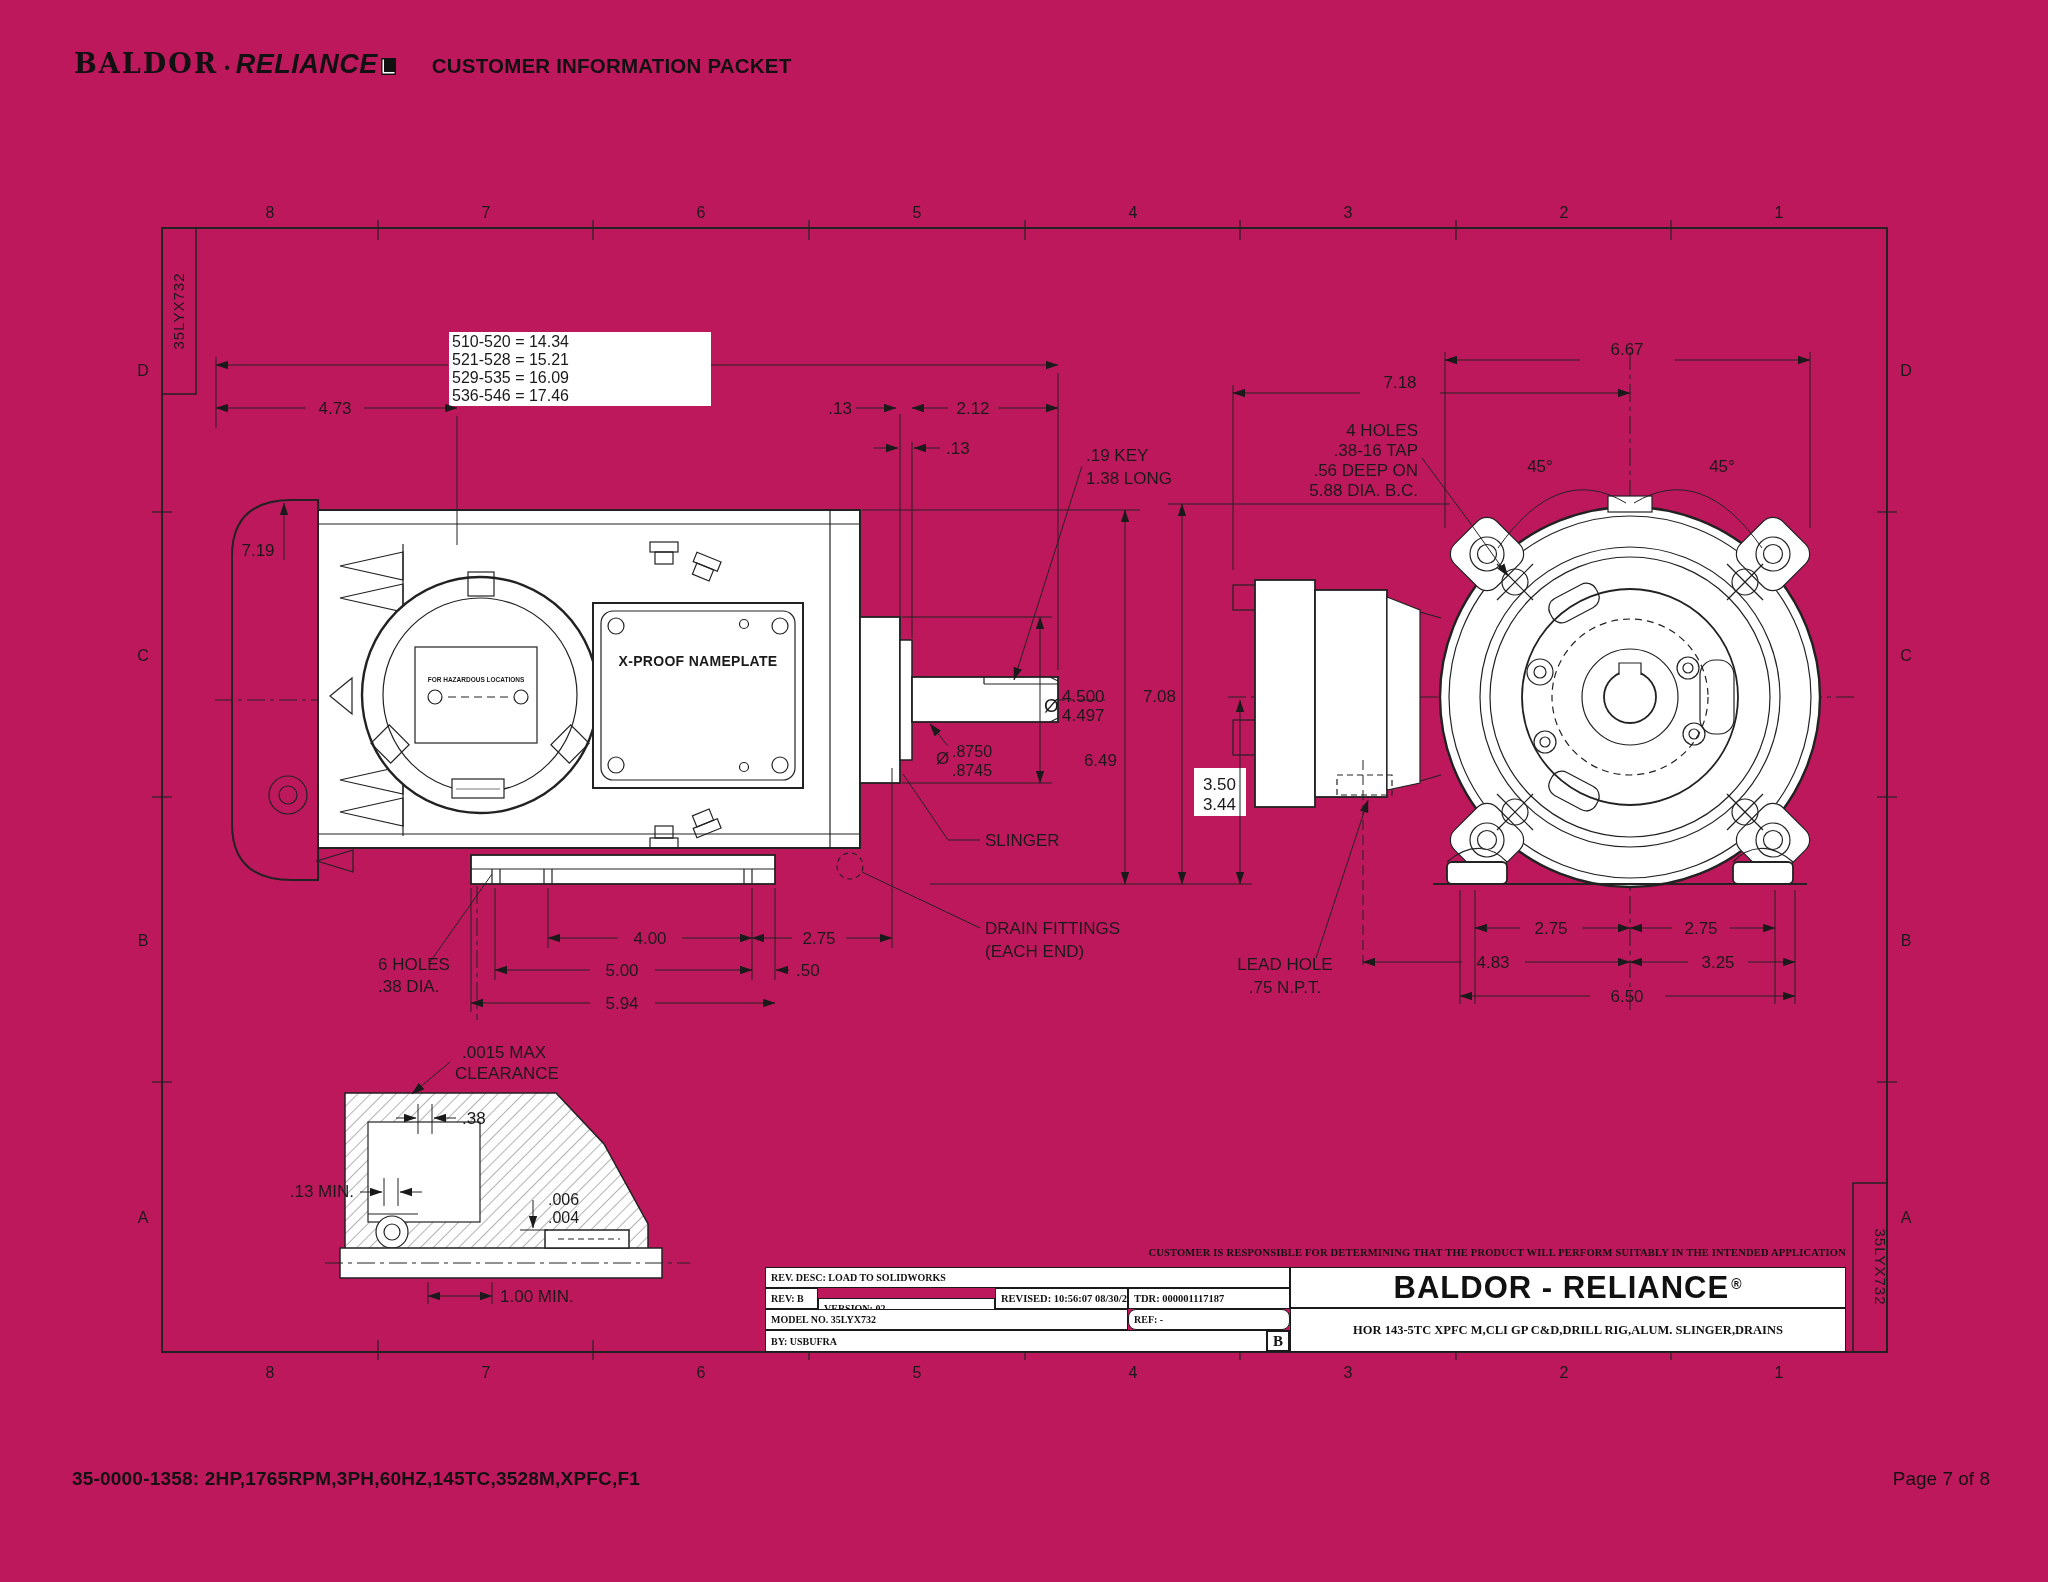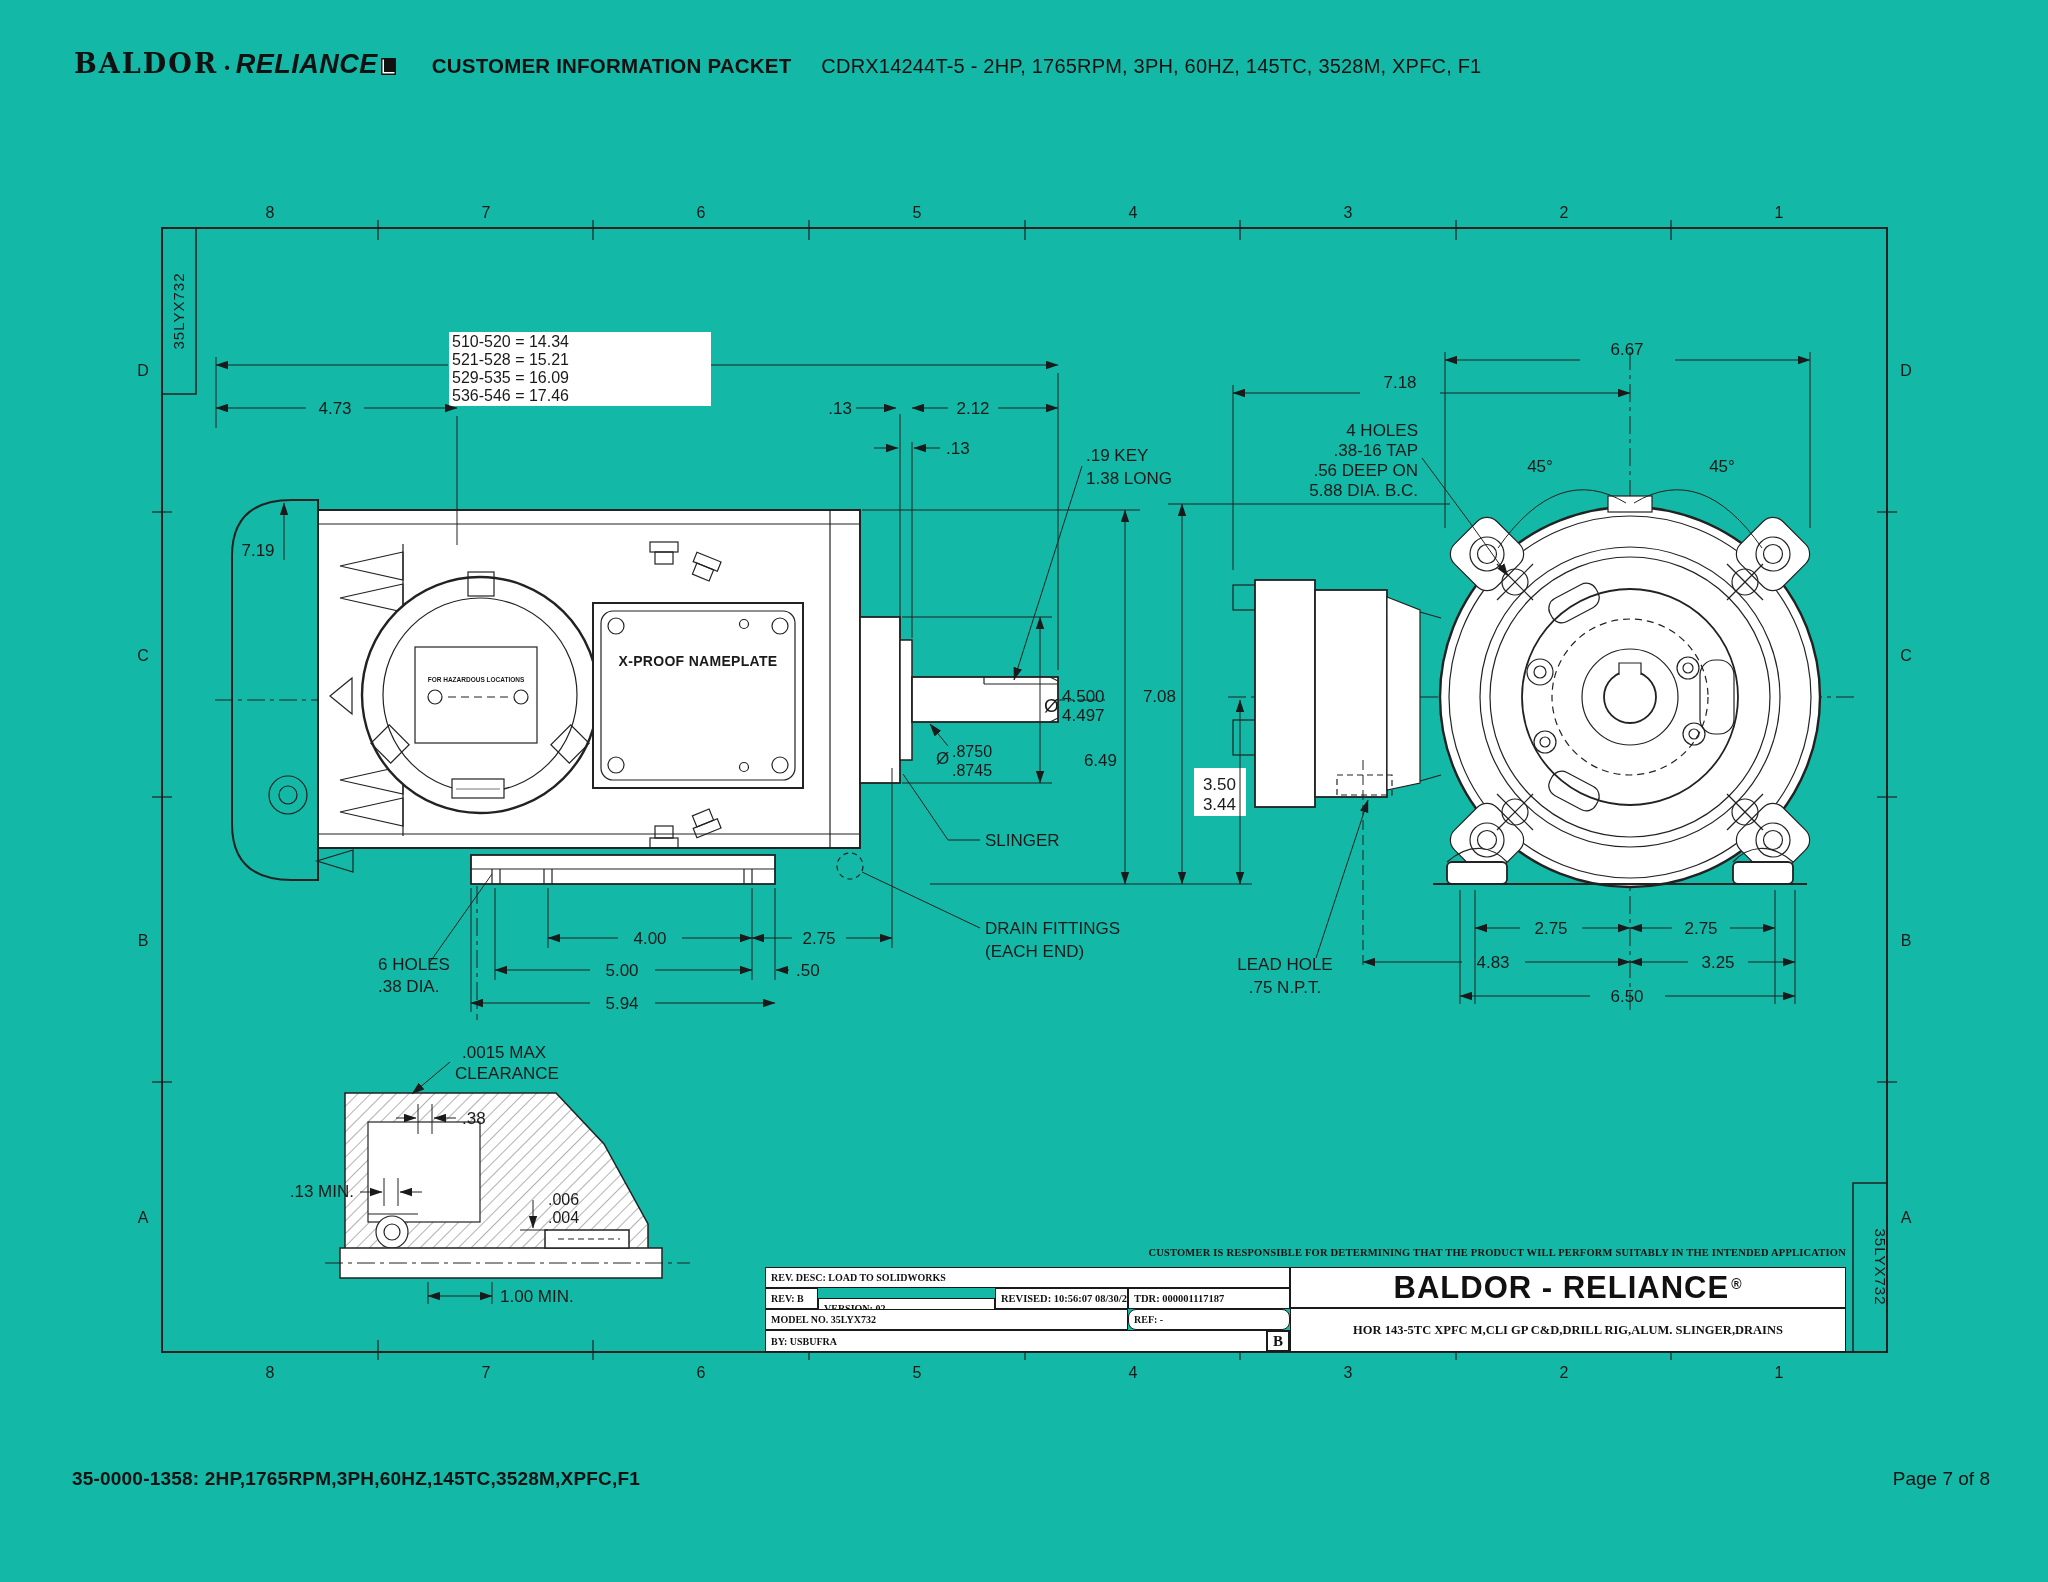--- a/index.html
+++ b/index.html
@@ -1,16 +1,16 @@
 <!DOCTYPE html>
 <html><head>
 <meta charset="utf-8">
 <style>
   html,body{margin:0;padding:0;background:#fff;}
-  .page{position:relative;width:2048px;height:1582px;background:#14b8a6;
+  .page{position:relative;width:2048px;height:1582px;background:#be185d;
         font-family:"Liberation Sans",sans-serif;color:#111;overflow:hidden;}
   
   .hdr{position:absolute;left:74px;top:48px;height:36px;display:flex;align-items:baseline;}
   .logo-baldor{font-family:"DejaVu Serif",serif;font-weight:bold;font-size:27px;letter-spacing:2px;}
   .logo-dot{font-size:16px;margin:0 6px;}
   .logo-reliance{font-style:italic;font-weight:bold;font-size:27px;letter-spacing:.5px;}
   .logo-mark{display:inline-block;width:15px;height:17px;background:#111;margin-left:3px;
              position:relative;top:2px;box-shadow:inset 0 0 0 1.5px #111, inset 3px -3px 0 0 #fff;}
   .hdr-packet{font-weight:bold;font-size:20.5px;margin-left:36px;letter-spacing:.2px;}
   .hdr-model{font-size:20px;margin-left:30px;letter-spacing:.2px;}
@@ -45,21 +45,20 @@
 </head>
 <body>
 
 <div class="page">
 
   <div class="hdr">
     <span>
       <span class="logo-baldor">BALDOR</span><span class="logo-dot">•</span><span class="logo-reliance">RELIANCE</span><span class="logo-mark"></span>
     </span>
     <span class="hdr-packet">CUSTOMER INFORMATION PACKET</span>
-    <span class="hdr-model">CDRX14244T-5 - 2HP, 1765RPM, 3PH, 60HZ, 145TC, 3528M, XPFC, F1</span>
   </div>
 
   <svg class="drawing" width="2048" height="1582" viewBox="0 0 2048 1582">
     <defs>
       <marker id="arw" viewBox="0 0 12 8" refX="11.5" refY="4" markerWidth="13" markerHeight="9" orient="auto-start-reverse" markerUnits="userSpaceOnUse">
         <path d="M0,0 L12,4 L0,8 Z" fill="#1a1a1a"></path>
       </marker>
       <pattern id="hatch" patternUnits="userSpaceOnUse" width="9" height="9" patternTransform="rotate(45)">
         <rect width="9" height="9" fill="#fff"></rect>
         <line x1="0" y1="0" x2="0" y2="9" stroke="#666" stroke-width="1"></line>

